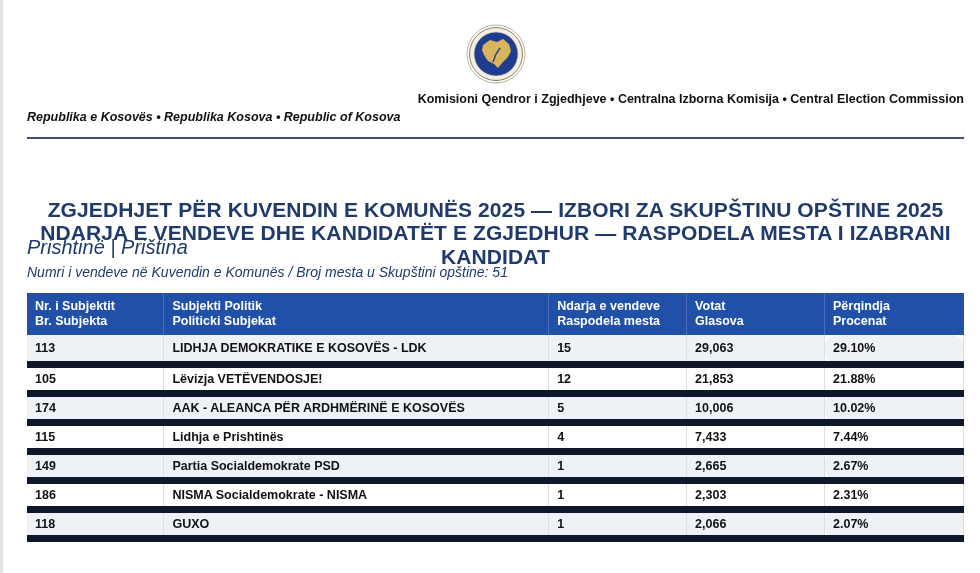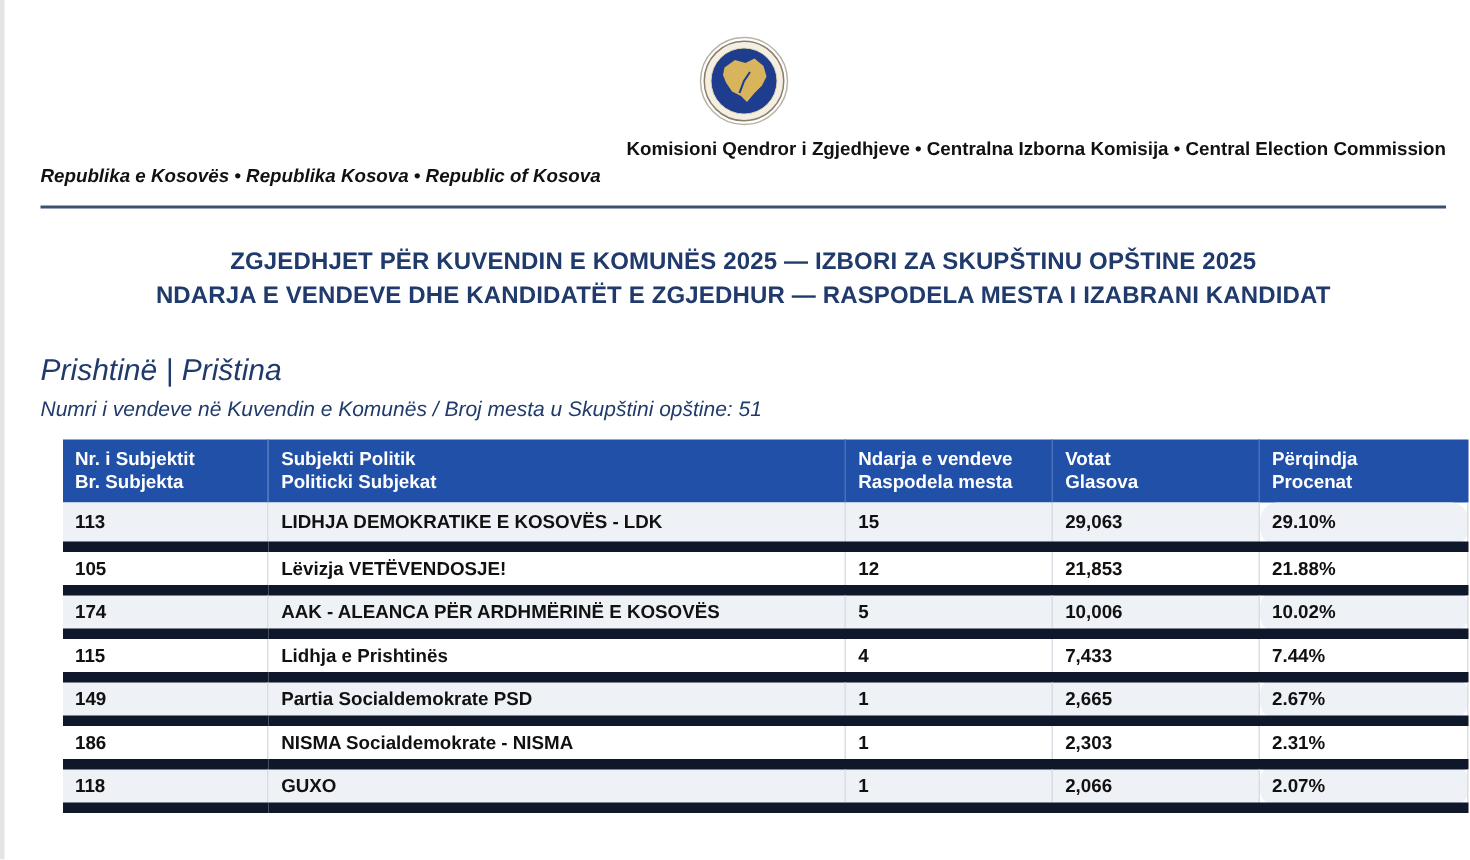--- a/index.html
+++ b/index.html
@@ -11,28 +11,28 @@
   .logo-wrap { position: absolute; left: 439px; top: 24px; width: 60px; height: 60px; }
   .logo-wrap svg { width: 60px; height: 60px; display: block; }
 
   .org-line { position: absolute; top: 92px; left: 0; width: 937px; text-align: right;
     font-size: 12.5px; font-weight: bold; color: #111; }
   .rep-line { position: absolute; top: 110px; left: 0; width: 937px; text-align: left;
     font-size: 12.5px; font-weight: bold; font-style: italic; color: #111; }
   .rule { position: absolute; top: 137px; left: 0; width: 937px; height: 2px; background: #3d4f73; }
 
   .title1, .title2 { position: absolute; left: 0; width: 937px; text-align: center;
-    font-size: 16px; font-weight: bold; color: #1f3a6b; letter-spacing: 0.1px; }
+    font-size: 21px; font-weight: bold; color: #1f3a6b; letter-spacing: 0.1px; margin-top: 32px; }
   .title1 { top: 166px; }
   .title2 { top: 189px; }
 
   .muni { position: absolute; top: 236px; left: 0; font-size: 20px; font-style: italic; color: #1f3a6b; }
   .seats { position: absolute; top: 264px; left: 0; font-size: 14px; font-style: italic; color: #1f3a6b; }
 
-  table { position: absolute; top: 293px; left: 0; width: 937px; border-collapse: collapse; margin-left: 15px; }
+  table { position: absolute; top: 293px; left: 0; width: 937px; border-collapse: collapse; }
   thead th { background: #2150a8; color: #ffffff; font-size: 12.5px; font-weight: bold;
     text-align: left; vertical-align: top; padding: 6px 8px 0 8px; height: 42px; line-height: 15px;
     border-right: 1px solid #4a6fb8; }
   thead th:last-child { border-right: none; }
   tbody td { font-size: 12.5px; font-weight: bold; color: #111; padding: 0 8px; height: 29px;
     border-right: 1px solid #dadde3; border-bottom: 7px solid #0f172a; }
   tbody td:last-child { border-right: 1px solid #dadde3; border-radius: 12px; }
   tbody tr:nth-child(odd) td { background: #eef1f6; }
   tbody tr:nth-child(even) td { background: #ffffff; }
   col.c1 { width: 137px; } col.c2 { width: 385px; } col.c3 { width: 138px; } col.c4 { width: 138px; } col.c5 { width: 139px; }

